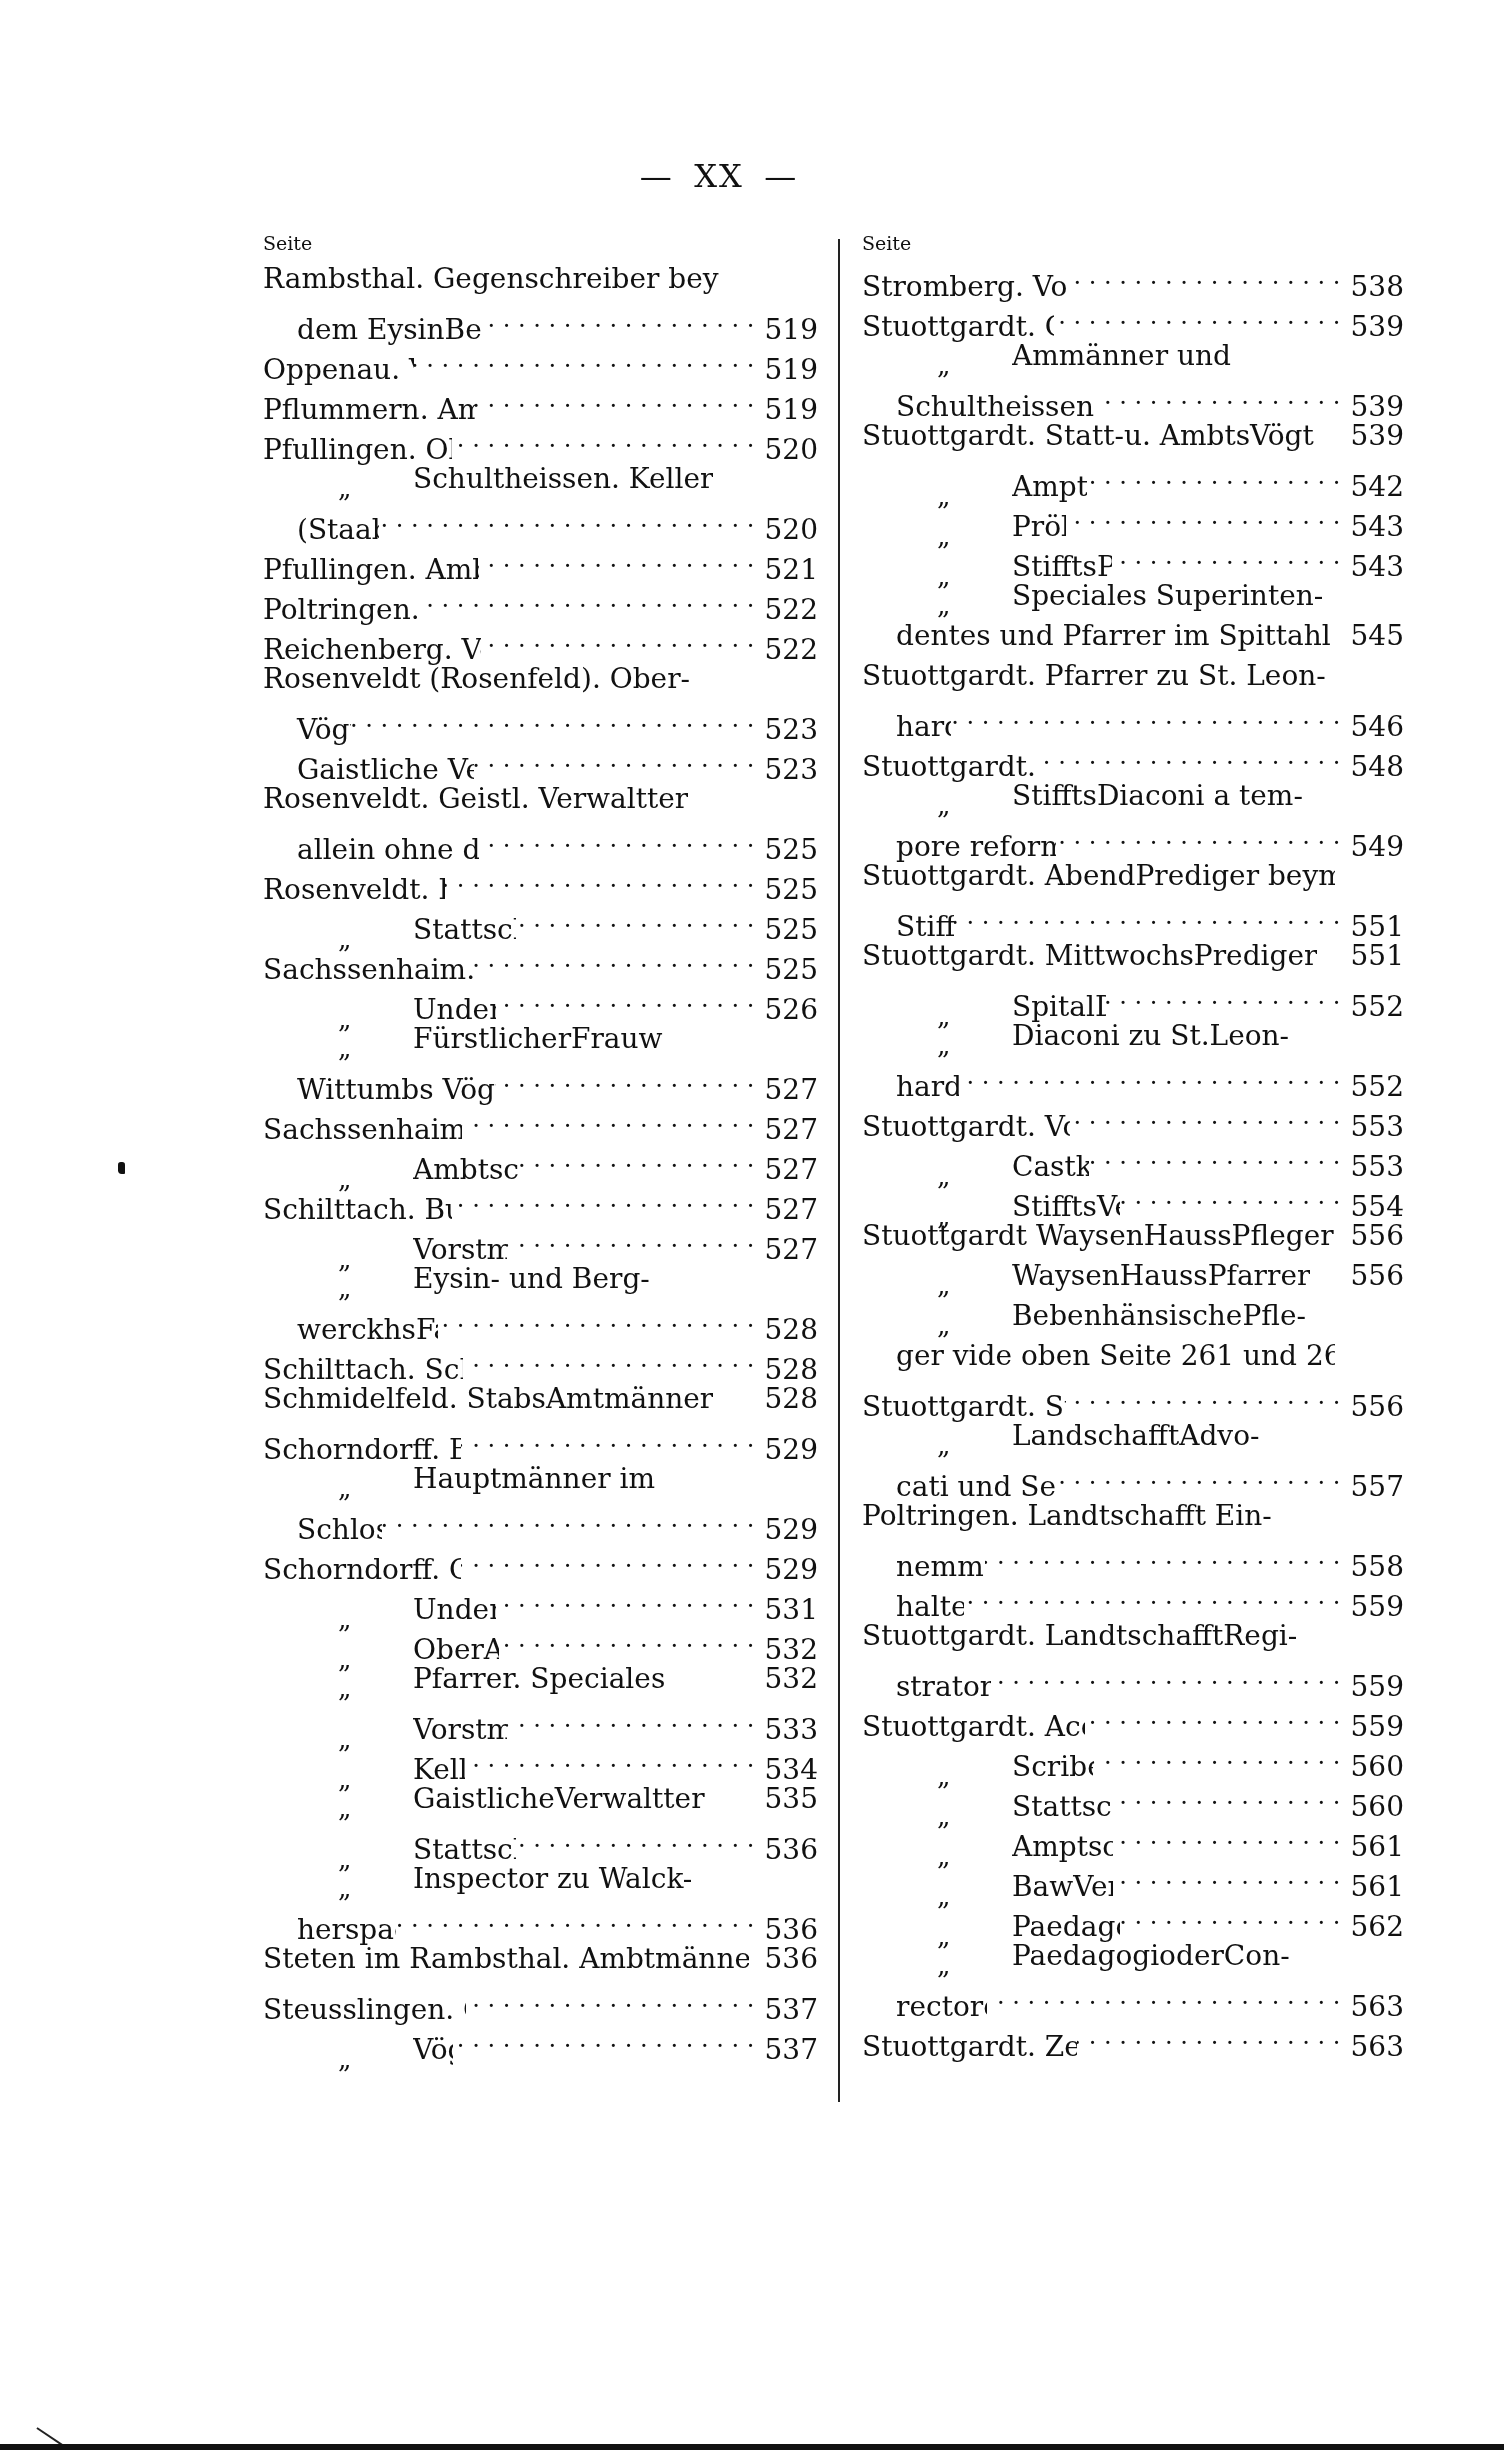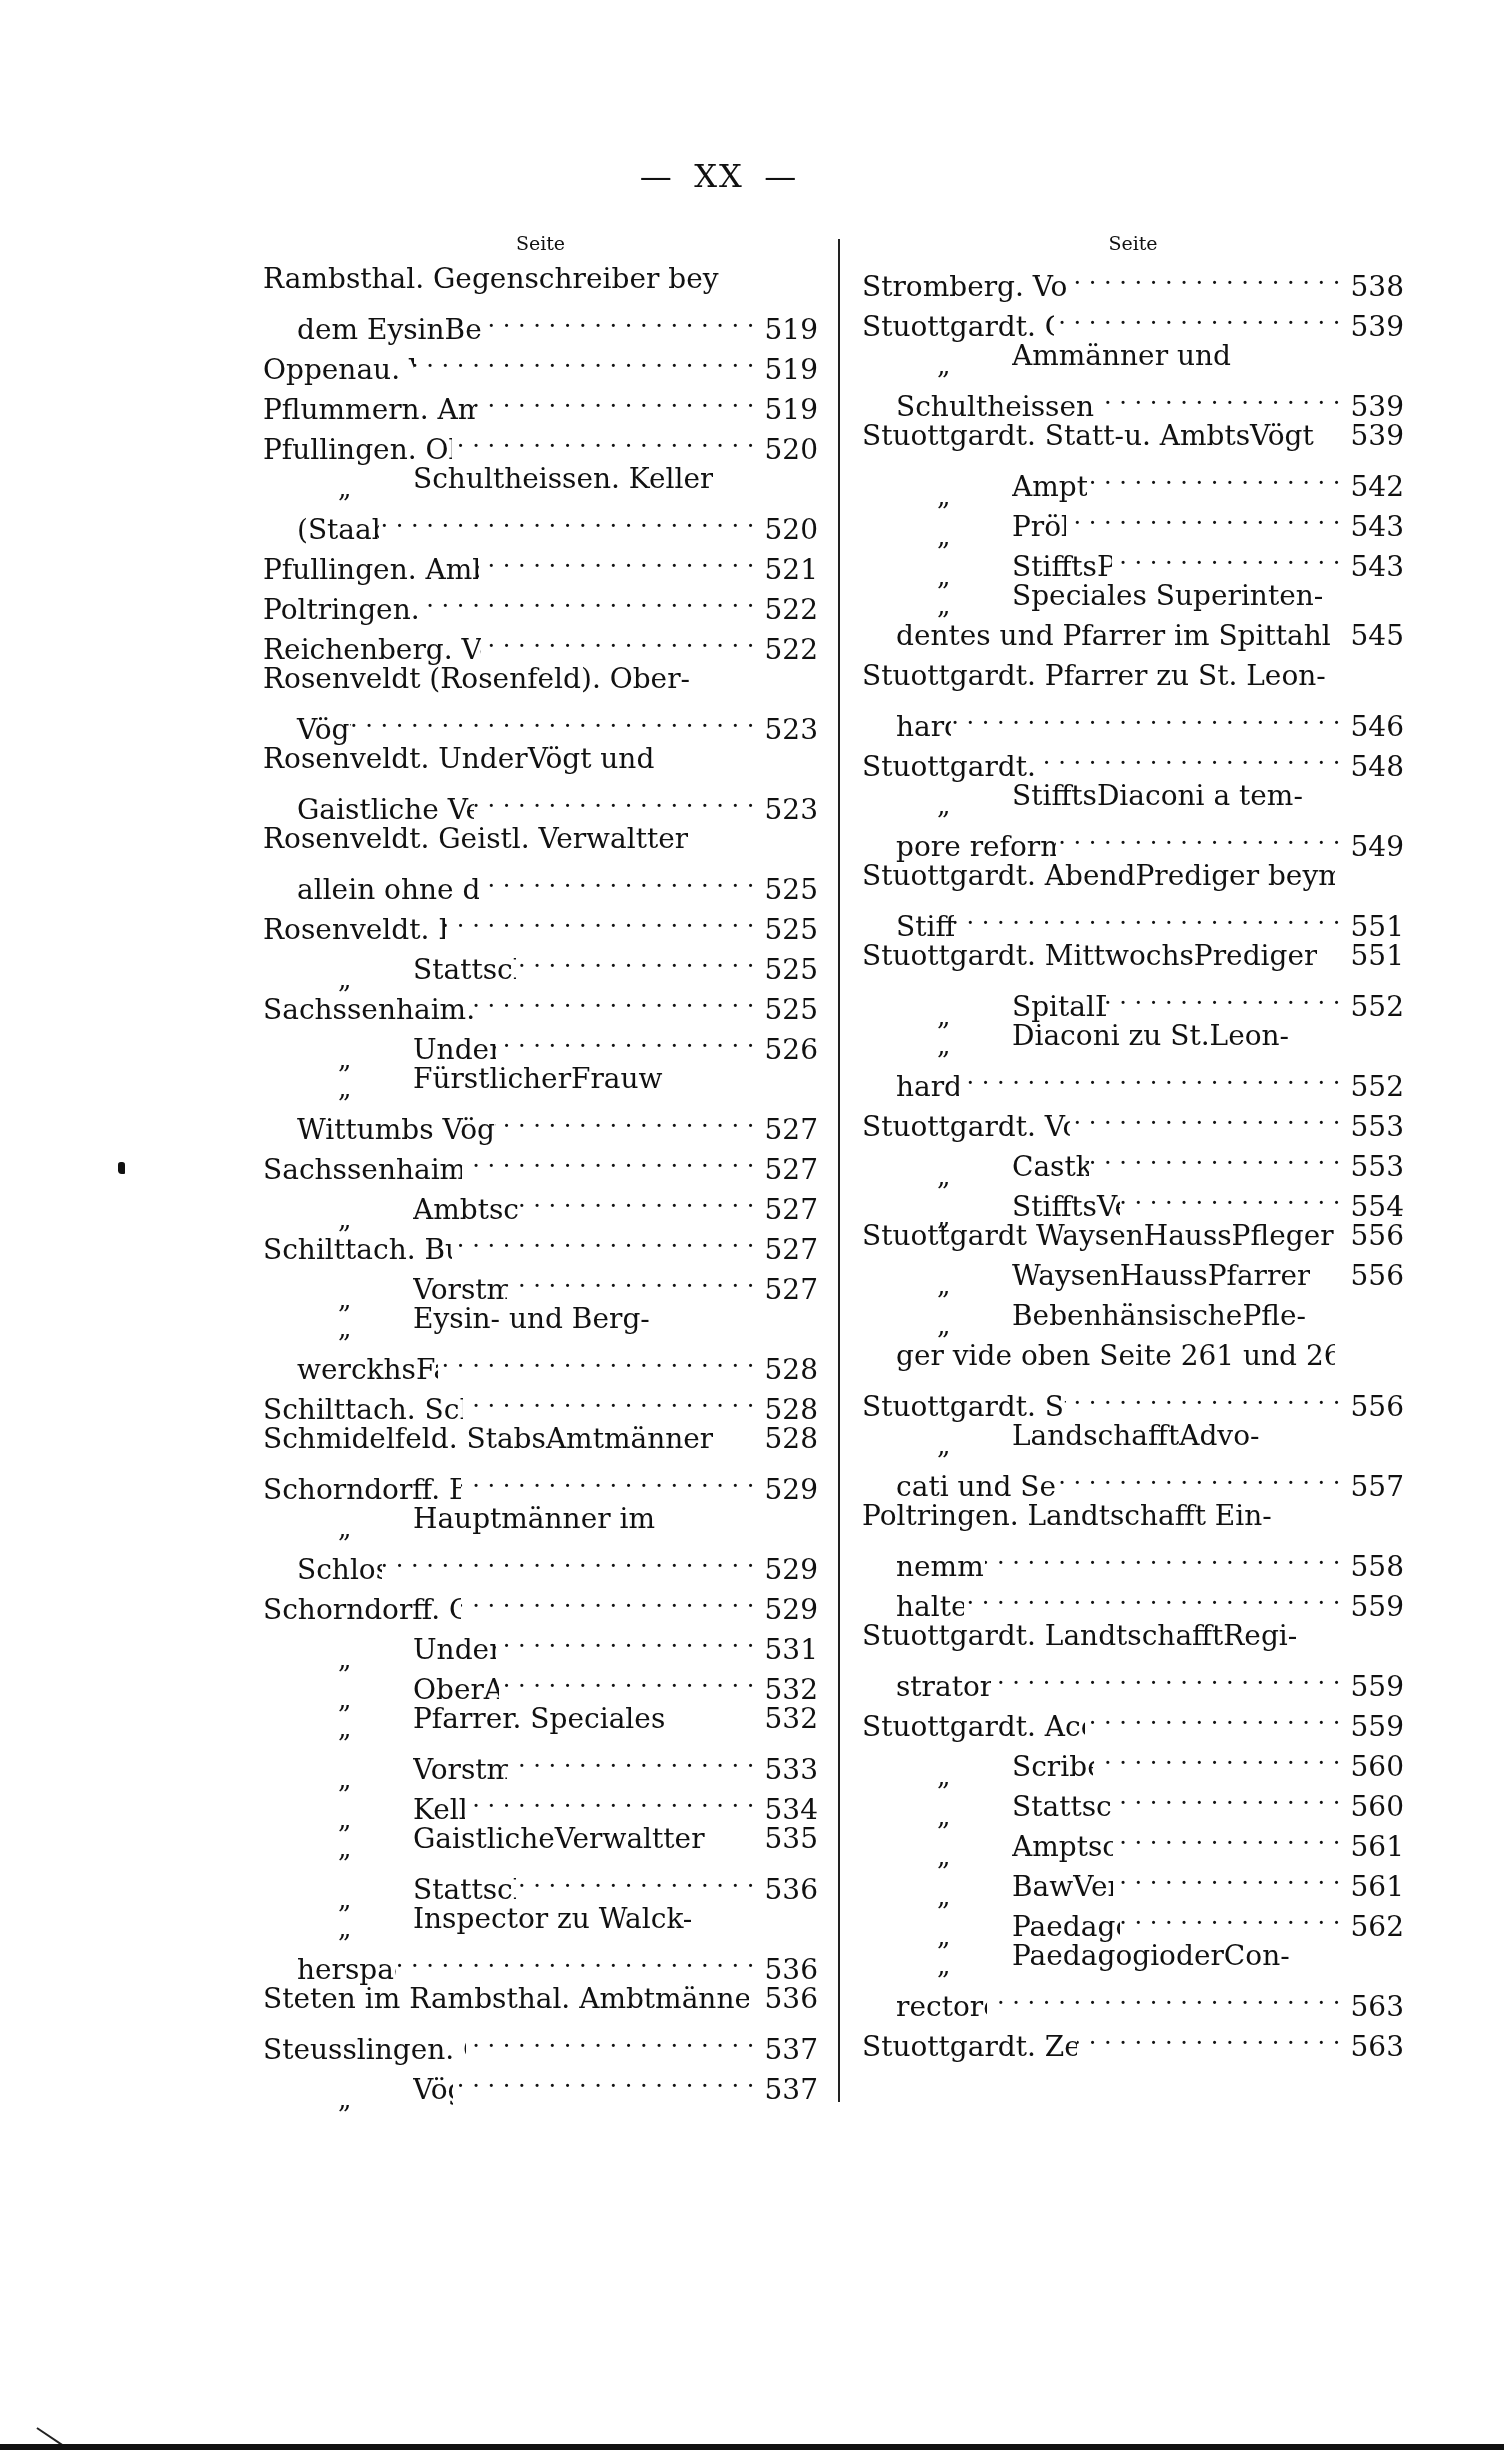--- a/index.html
+++ b/index.html
@@ -4,21 +4,21 @@
 <style>
   html, body { margin: 0; padding: 0; background: #ffffff; }
   body { width: 1505px; height: 2450px; position: relative; overflow: hidden;
          font-family: "DejaVu Serif", "Liberation Serif", serif; color: #111; }
   .page-header { position: absolute; top: 157px; left: 0; width: 1438px; text-align: center;
                  font-size: 32px; letter-spacing: 1.9px; }
   .page-header .dash { display: inline-block; margin: 0 20.6px; }
   .col { position: absolute; top: 230px; }
   .col-left { left: 263px; width: 555px; }
   .col-right { left: 862px; width: 542px; }
-  .seite { height: 26px; text-align: center; font-size: 19px; line-height: 26px; }
+  .seite { height: 26px; text-align: left; font-size: 19px; line-height: 26px; }
   .col-left .seite { margin-bottom: 2.8px; }
   .col-right .seite { margin-bottom: 0px; }
   .entry { height: 40px; line-height: 40px; font-size: 28px; white-space: nowrap;
            display: flex; align-items: baseline; position: relative; }
   .entry.indent .txt { padding-left: 34px; }
   .entry.ditto .mark { width: 75px; flex: 0 0 auto; padding-left: 75px; font-size: 26px;
                         position: relative; top: 9.4px; }
   .entry.ditto .txt { padding-left: 0; }
   .txt { flex: 0 1 auto; overflow: hidden; }
   .leader { flex: 1 1 auto; overflow: hidden; letter-spacing: 0; color: #111; padding: 0 5.6px;
@@ -98,25 +98,20 @@
       <div class="entry main">
         <span class="txt">Rosenveldt (Rosenfeld). Ober-</span>
         <span class="leader none"></span>
         <span class="page"></span>
       </div>
       <div class="entry indent">
         <span class="txt">Vögt</span>
         <span class="leader"></span>
         <span class="page">523</span>
       </div>
-      <div class="entry main">
-        <span class="txt">Rosenveldt.   UnderVögt   und</span>
-        <span class="leader none"></span>
-        <span class="page"></span>
-      </div>
       <div class="entry indent">
         <span class="txt">Gaistliche Verwaltter</span>
         <span class="leader"></span>
         <span class="page">523</span>
       </div>
       <div class="entry main">
         <span class="txt">Rosenveldt. Geistl. Verwaltter</span>
         <span class="leader none"></span>
         <span class="page"></span>
       </div>

